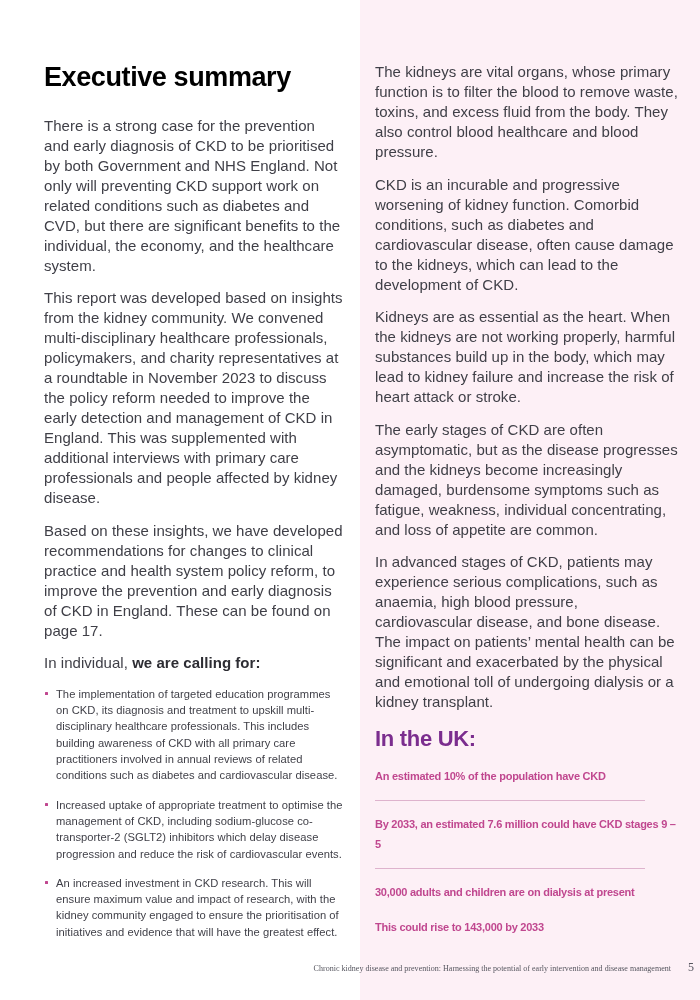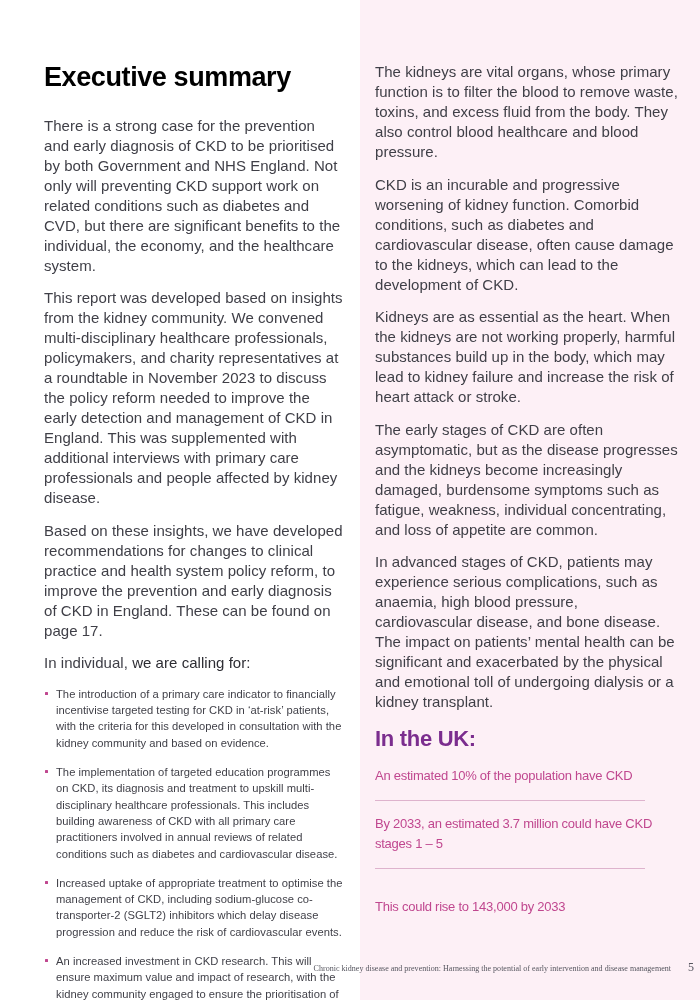--- a/index.html
+++ b/index.html
@@ -57,21 +57,21 @@
   
   .body-text {
     font-size:15px;
     line-height:20px;
     color:#3f3f47;
     margin-bottom:12.5px;
     letter-spacing:0.04px;
   }
   .body-text:last-child { margin-bottom:0; }
 
-  .body-text b { font-weight:normal; color:#2d2d33; }
+  .body-text b { font-weight:bold; color:#2d2d33; }
 
   
   #calling-for-list { list-style:none; margin-top:2px; }
 
   .bullet-item {
     position:relative;
     padding-left:12px;
     font-size:11.2px;
     line-height:16.3px;
     color:#3f3f47;
@@ -132,22 +132,22 @@
     font-size:22px;
     font-weight:bold;
     color:#7b2d8e;
     letter-spacing:-0.3px;
     margin-bottom:14px;
   }
 
   .stat-item { }
 
   .stat-text {
-    font-size:13px;
-    font-weight:normal;
+    font-size:11px;
+    font-weight:bold;
     line-height:20.5px;
     color:#c0478f;
     letter-spacing:-0.25px;
   }
 
   .stat-divider {
     height:1px;
     background:#deb3cd;
     margin:13px 0 13px 0;
     width:270px;
@@ -191,21 +191,20 @@
 
     <h1 id="left-heading" class="page-heading">Executive summary</h1>
 
     <p class="body-text">There is a strong case for the prevention and early diagnosis of CKD to be prioritised by both Government and NHS England. Not only will preventing CKD support work on related conditions such as diabetes and CVD, but there are significant benefits to the individual, the economy, and the healthcare system.</p>
     <p class="body-text">This report was developed based on insights from the kidney community. We convened multi-disciplinary healthcare professionals, policymakers, and charity representatives at a roundtable in November 2023 to discuss the policy reform needed to improve the early detection and management of CKD in England. This was supplemented with additional interviews with primary care professionals and people affected by kidney disease.</p>
     <p class="body-text">Based on these insights, we have developed recommendations for changes to clinical practice and health system policy reform, to improve the prevention and early diagnosis of CKD in England. These can be found on page 17.</p>
 
     <p class="body-text"><span>In individual, </span><b>we are calling for:</b></p>
 
     <ul id="calling-for-list">
-      <li class="bullet-item">The introduction of a primary care indicator to financially incentivise targeted testing for CKD in ‘at-risk’ patients, with the criteria for this developed in consultation with the kidney community and based on evidence.</li>
       <li class="bullet-item">The implementation of targeted education programmes on CKD, its diagnosis and treatment to upskill multi-disciplinary healthcare professionals. This includes building awareness of CKD with all primary care practitioners involved in annual reviews of related conditions such as diabetes and cardiovascular disease.</li>
       <li class="bullet-item">Increased uptake of appropriate treatment to optimise the management of CKD, including sodium-glucose co-transporter-2 (SGLT2) inhibitors which delay disease progression and reduce the risk of cardiovascular events.</li>
       <li class="bullet-item">An increased investment in CKD research. This will ensure maximum value and impact of research, with the kidney community engaged to ensure the prioritisation of initiatives and evidence that will have the greatest effect.</li>
     </ul>
 
   </div>
 
   <div id="right-column" class="column">
 
 
@@ -219,25 +218,28 @@
 
       <div id="uk-stats-heading">In the UK:</div>
 
       <div class="stat-item">
         <div class="stat-text">An estimated 10% of the population have CKD</div>
       </div>
 
       <div class="stat-divider"></div>
 
       <div class="stat-item">
-        <div class="stat-text">By 2033, an estimated 3.7 million could have CKD stages 1 – 5</div>
+        <div class="stat-text">By 2033, an estimated 7.6 million could have CKD stages 9 – 5</div>
       </div>
 
       <div class="stat-divider"></div>
 
+      <div class="stat-item">
+        <div class="stat-text">30,000 adults and children are on dialysis at present</div>
+      </div>
 
       <div class="stat-gap"></div>
 
       <div class="stat-item">
         <div class="stat-text">This could rise to 143,000 by 2033</div>
       </div>
 
     </div>
 
   </div>

